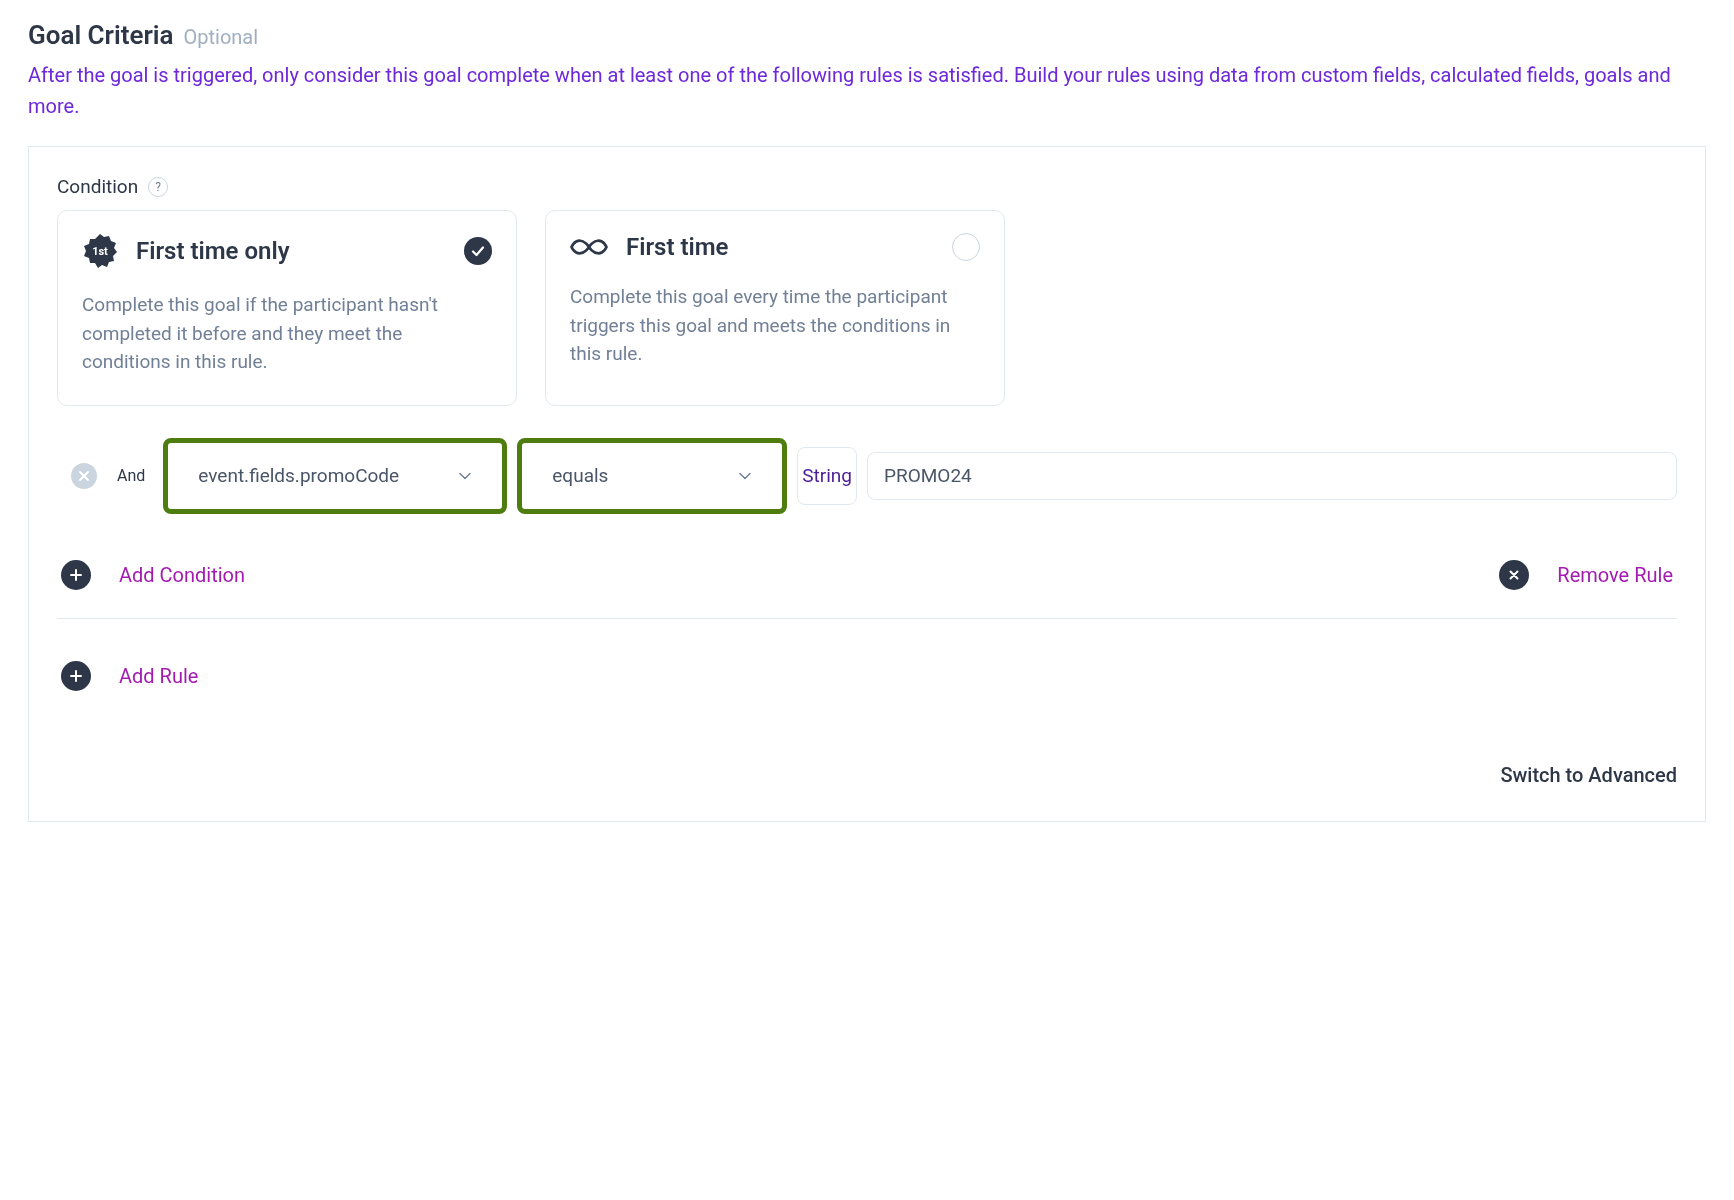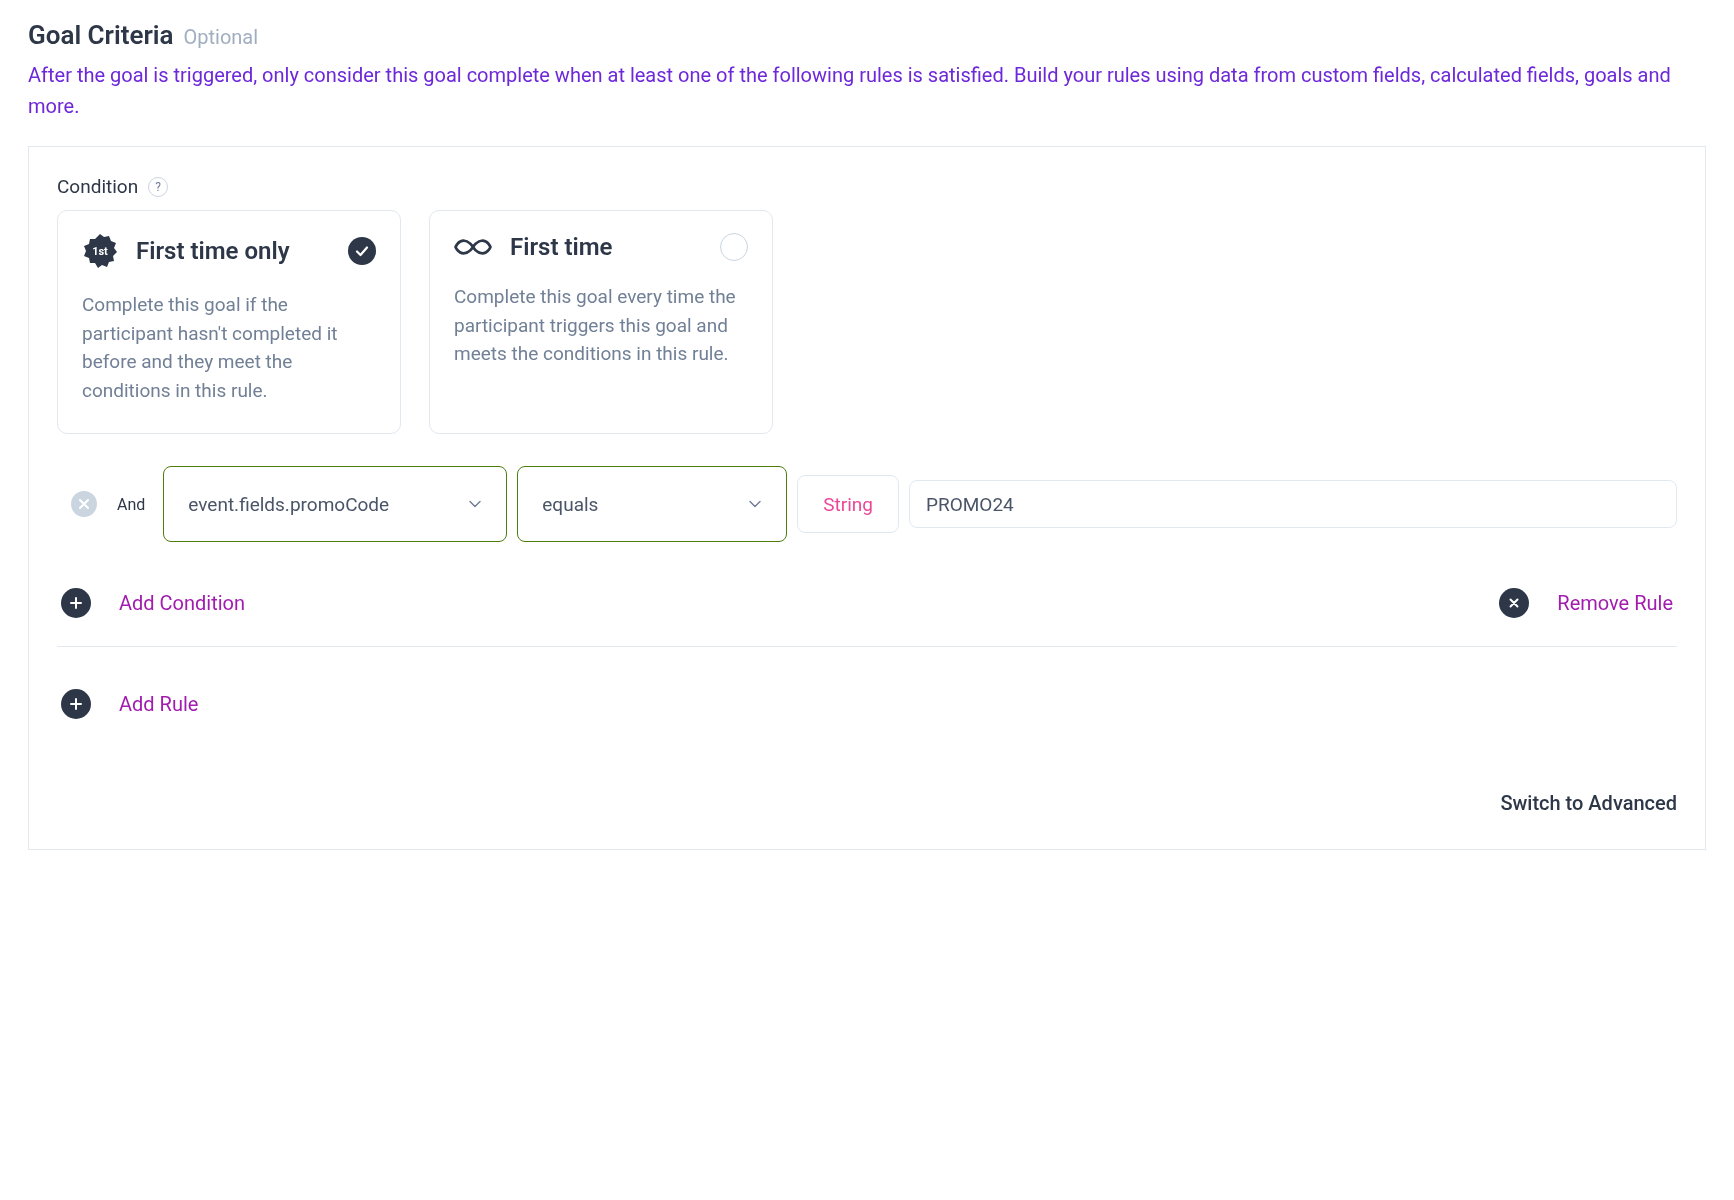--- a/index.html
+++ b/index.html
@@ -58,21 +58,21 @@
     justify-content: center;
     font-size: 12px;
     color: #718096;
     cursor: pointer;
   }
   .cards {
     display: flex;
     gap: 28px;
   }
   .card {
-    width: 344px;
+    width: 460px;
     border: 1px solid #e2e8f0;
     border-radius: 10px;
     padding: 22px 24px 28px 24px;
     cursor: pointer;
     position: relative;
   }
   .card-head {
     display: flex;
     align-items: center;
     gap: 18px;
@@ -129,44 +129,44 @@
     justify-content: center;
     cursor: pointer;
     flex-shrink: 0;
   }
   .and-label {
     font-size: 16px;
     color: #2d3748;
     margin: 0 8px 0 10px;
   }
   .select {
-    border: 1px solid #4d7c0f;
+    border: 5px solid #4d7c0f;
     border-radius: 8px;
     height: 76px;
     display: flex;
     align-items: center;
     justify-content: space-between;
-    padding: 0 24px;
+    padding: 0 30px;
     font-size: 19px;
     color: #4a5568;
     cursor: pointer;
     background: #fff;
   }
   .select.field { width: 344px; }
   .select.operator { width: 270px; }
   .type-box {
     border: 1px solid #e2e8f0;
     border-radius: 8px;
     height: 58px;
     display: flex;
     align-items: center;
     justify-content: center;
-    padding: 0 25px;
-    font-size: 19px;
-    color: #ec4899;
+    padding: 0 4px;
+    font-size: 19px;
+    color: #4c1d95;
     background: #fff;
   }
   .value-input {
     border: 1px solid #e2e8f0;
     border-radius: 8px;
     height: 48px;
     padding: 0 16px;
     font-size: 19px;
     color: #4a5568;
     background: #fff;

